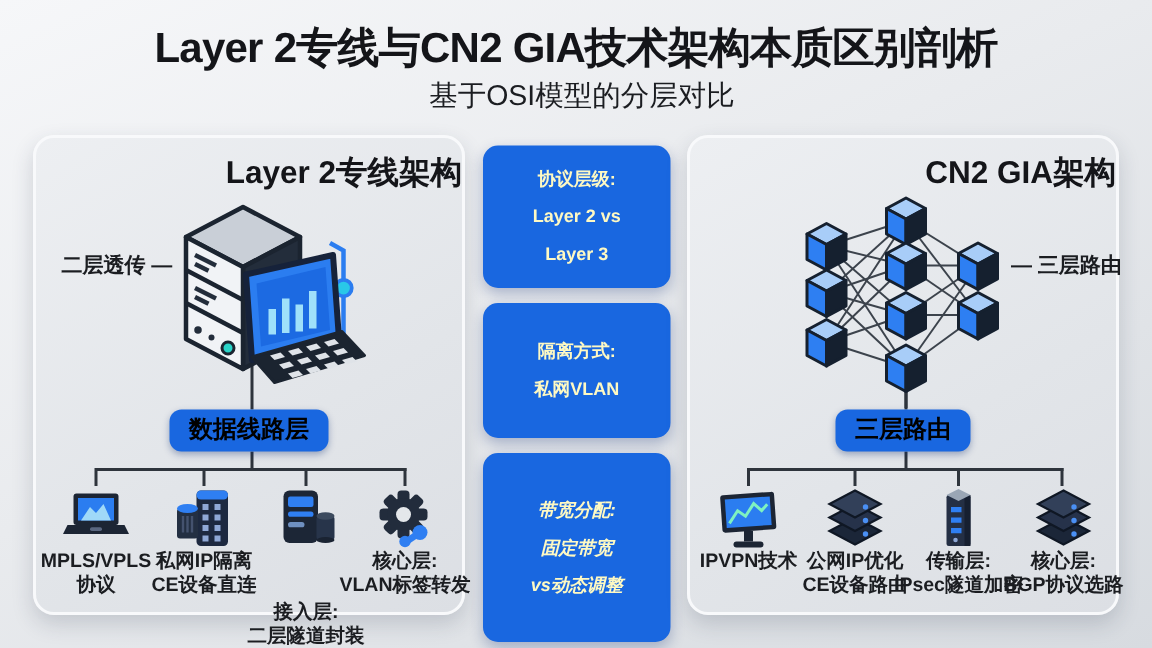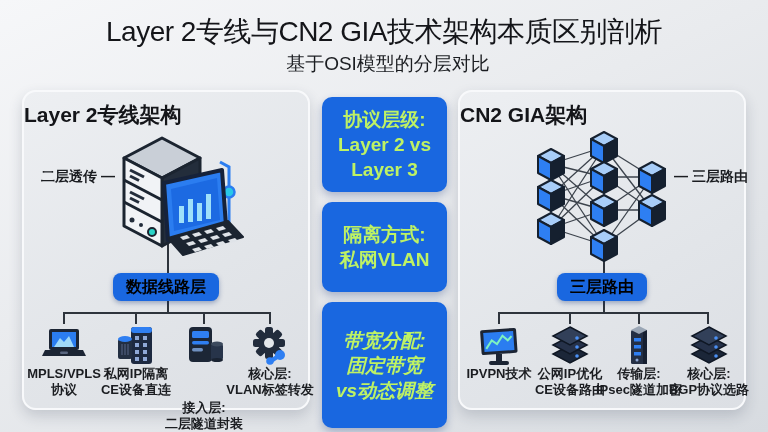--- a/index.html
+++ b/index.html
@@ -2,44 +2,44 @@
 <html><head>
 <meta charset="utf-8">
 <style>
   html,body{margin:0;padding:0;}
   body{
     width:768px;height:432px;position:relative;overflow:hidden;
     background:linear-gradient(155deg,#f6f7f9 0%,#e9ebee 45%,#d7dbe0 100%);
     font-family:"Liberation Sans","DejaVu Sans",sans-serif;color:#16181c;
   }
   .page-title{position:absolute;top:13px;left:0;width:768px;text-align:center;
-    font-size:28px;font-weight:400;letter-spacing:-0.5px;color:#141519;}
+    font-size:28px;font-weight:700;letter-spacing:-0.5px;color:#141519;}
   .page-subtitle{position:absolute;top:51px;left:4px;width:768px;text-align:center;
     font-size:19px;font-weight:500;color:#1b1d21;}
   .panel{position:absolute;top:90px;width:288px;height:320px;box-sizing:border-box;
     background:linear-gradient(150deg,#edeff2 0%,#e2e5e9 60%,#dcdfe4 100%);
     border:2px solid #f8f9fb;border-radius:14px;
     box-shadow:0 6px 14px rgba(40,50,70,0.18);}
   .panel.left{left:22px;}
   .panel.right{left:458px;}
-  .panel-title{position:absolute;top:9px;left:0;width:100%;text-align:left;
+  .panel-title{position:absolute;top:9px;left:0;width:100%;text-align:right;
     font-size:21px;font-weight:800;color:#141519;}
   .badge{position:absolute;left:50%;transform:translateX(-50%);top:181px;
     background:#1967e0;color:#000000;font-size:16px;font-weight:700;
     border-radius:8px;height:28px;line-height:28px;padding:0 13px;white-space:nowrap;
     box-shadow:0 2px 5px rgba(10,40,110,0.35);}
   .vline,.hline,.drop{position:absolute;background:#2e343c;}
   .vline,.drop{width:2px;}
   .hline{height:2px;}
   .callout{position:absolute;font-size:14px;font-weight:700;white-space:nowrap;color:#1b1d21;}
   .icon44{position:absolute;width:44px;height:44px;top:232px;}
   .col-label{position:absolute;top:274px;width:120px;text-align:center;
     font-size:13px;font-weight:700;line-height:16px;white-space:nowrap;color:#1b1d21;}
   .cbox{position:absolute;left:322px;width:125px;box-sizing:border-box;
-    background:#1967e0;border-radius:10px;color:#bef264;font-size:19px;font-weight:700;
+    background:#1967e0;border-radius:10px;color:#fef9c3;font-size:12px;font-weight:700;
     display:flex;flex-direction:column;align-items:center;justify-content:center;
     line-height:25px;text-align:center;box-shadow:0 4px 9px rgba(10,40,110,0.28);}
   #cbox1{top:97px;height:95px;}
   #cbox2{top:202px;height:90px;}
   #cbox3{top:302px;height:126px;font-style:italic;}
   svg{display:block;}
   .illus{position:absolute;}
 </style>
 </head>
 <body>

